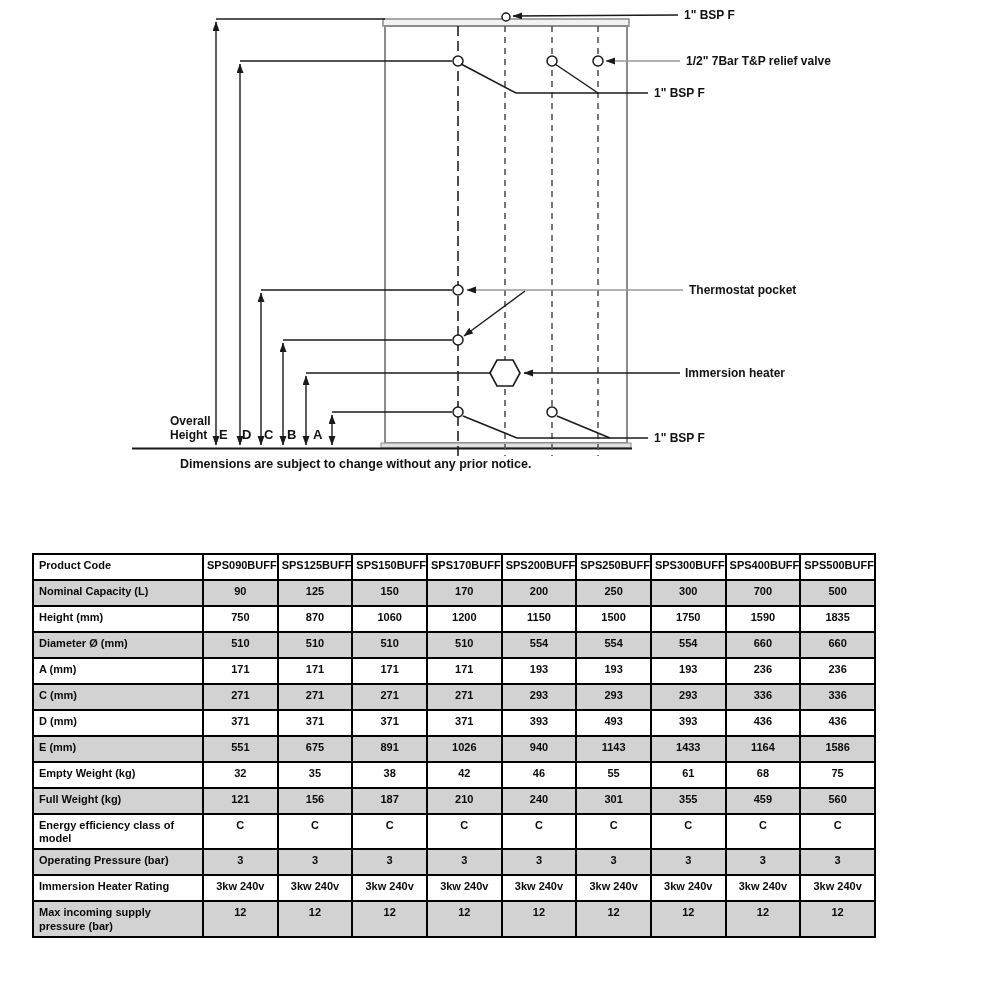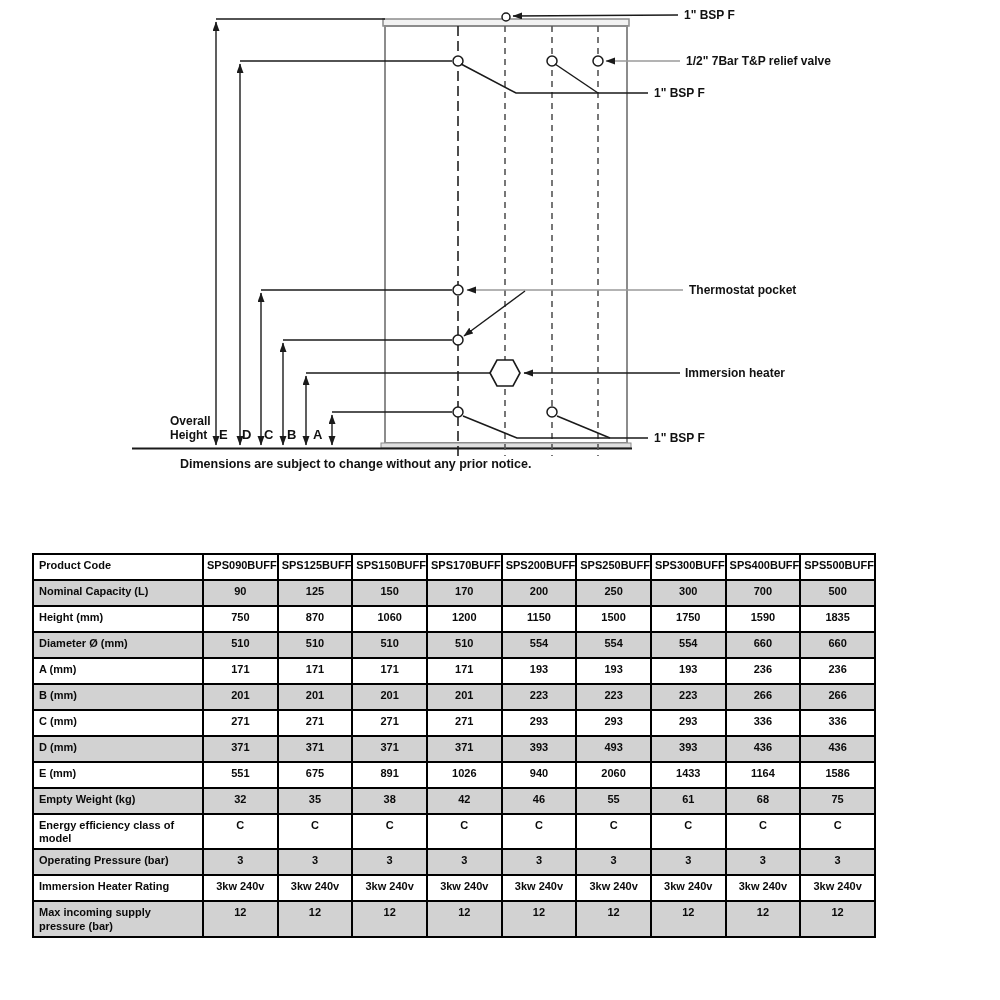--- a/index.html
+++ b/index.html
@@ -174,32 +174,20 @@
           <td>171</td>
           <td>171</td>
           <td>171</td>
           <td>193</td>
           <td>193</td>
           <td>193</td>
           <td>236</td>
           <td>236</td>
         </tr>
         <tr>
-          <td class="lbl">B (mm)</td>
-          <td>201</td>
-          <td>201</td>
-          <td>201</td>
-          <td>201</td>
-          <td>223</td>
-          <td>223</td>
-          <td>223</td>
-          <td>266</td>
-          <td>266</td>
-        </tr>
-        <tr>
           <td class="lbl">C (mm)</td>
           <td>271</td>
           <td>271</td>
           <td>271</td>
           <td>271</td>
           <td>293</td>
           <td>293</td>
           <td>293</td>
           <td>336</td>
           <td>336</td>
@@ -216,38 +204,50 @@
           <td>436</td>
           <td>436</td>
         </tr>
         <tr>
           <td class="lbl">E (mm)</td>
           <td>551</td>
           <td>675</td>
           <td>891</td>
           <td>1026</td>
           <td>940</td>
-          <td>2060</td>
+          <td>1143</td>
           <td>1433</td>
           <td>1164</td>
           <td>1586</td>
         </tr>
         <tr>
           <td class="lbl">Empty Weight (kg)</td>
           <td>32</td>
           <td>35</td>
           <td>38</td>
           <td>42</td>
           <td>46</td>
           <td>55</td>
           <td>61</td>
           <td>68</td>
           <td>75</td>
         </tr>
         <tr>
+          <td class="lbl">Full Weight (kg)</td>
+          <td>121</td>
+          <td>156</td>
+          <td>187</td>
+          <td>210</td>
+          <td>240</td>
+          <td>301</td>
+          <td>355</td>
+          <td>459</td>
+          <td>560</td>
+        </tr>
+        <tr>
           <td class="lbl">Energy efficiency class of model</td>
           <td>C</td>
           <td>C</td>
           <td>C</td>
           <td>C</td>
           <td>C</td>
           <td>C</td>
           <td>C</td>
           <td>C</td>
           <td>C</td>

